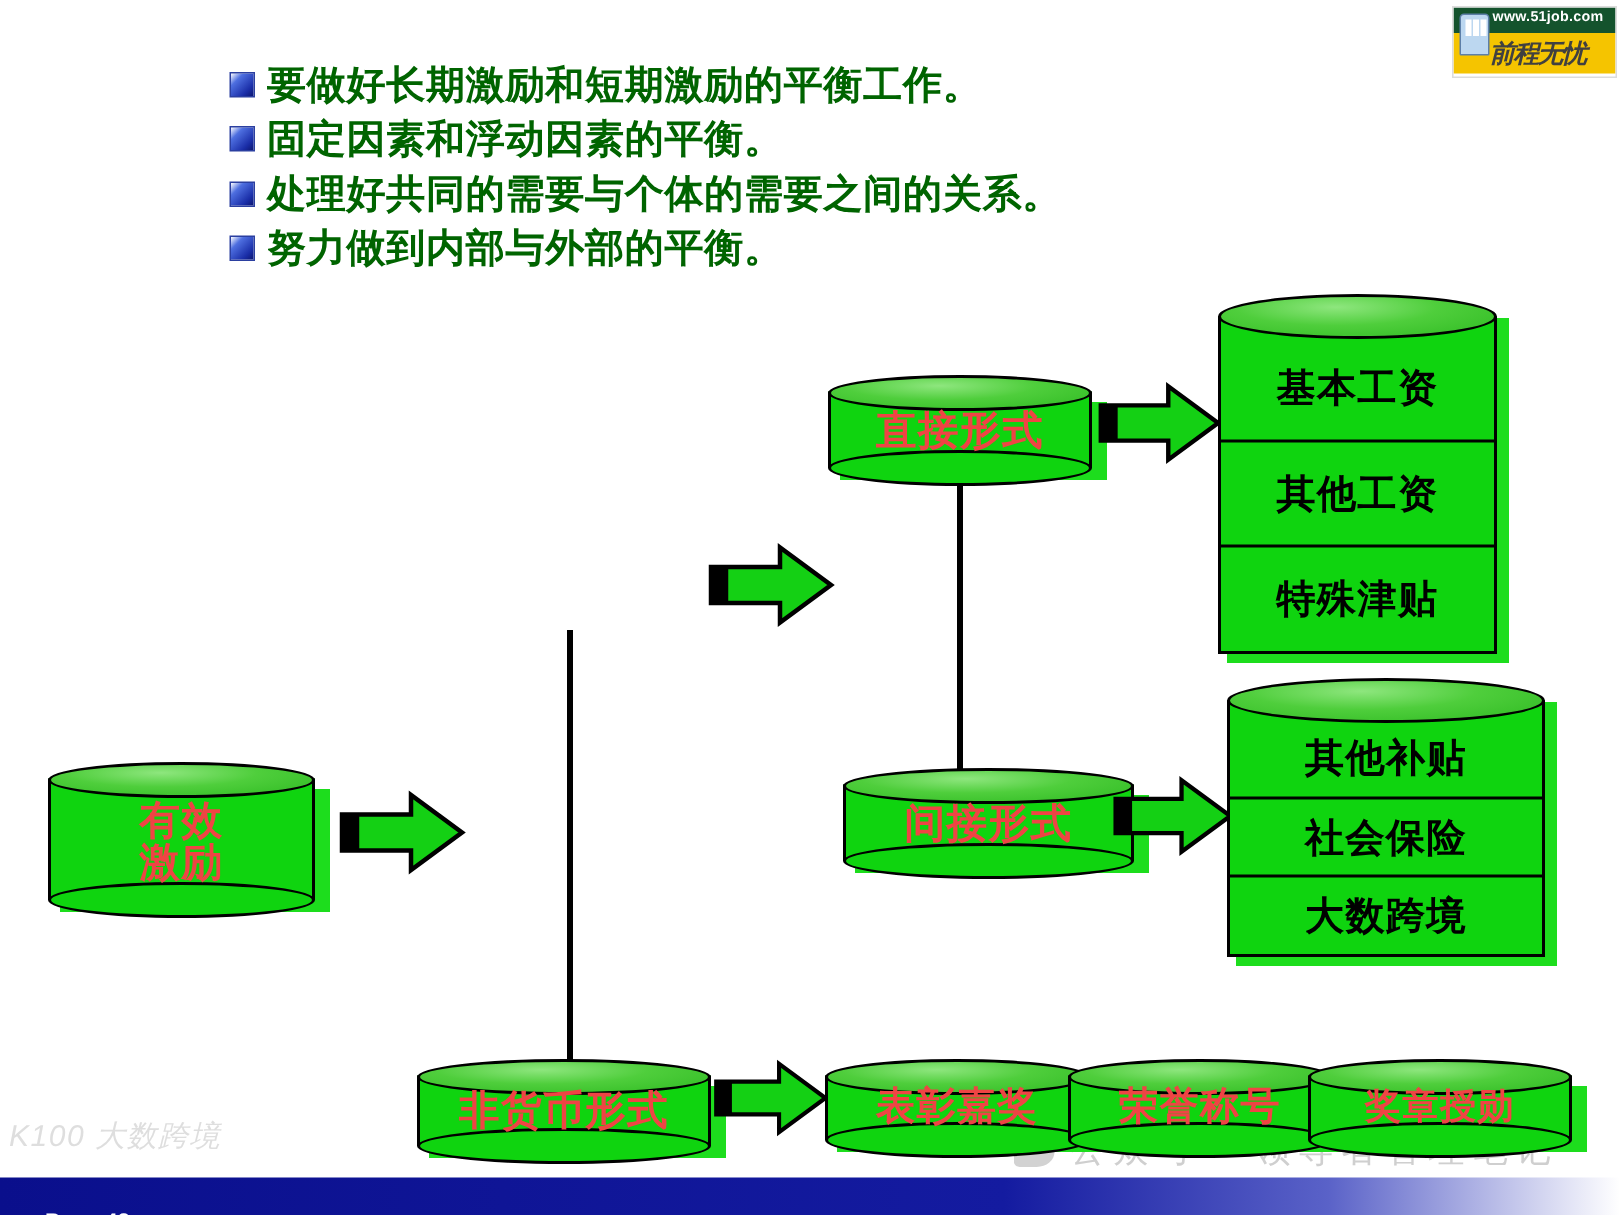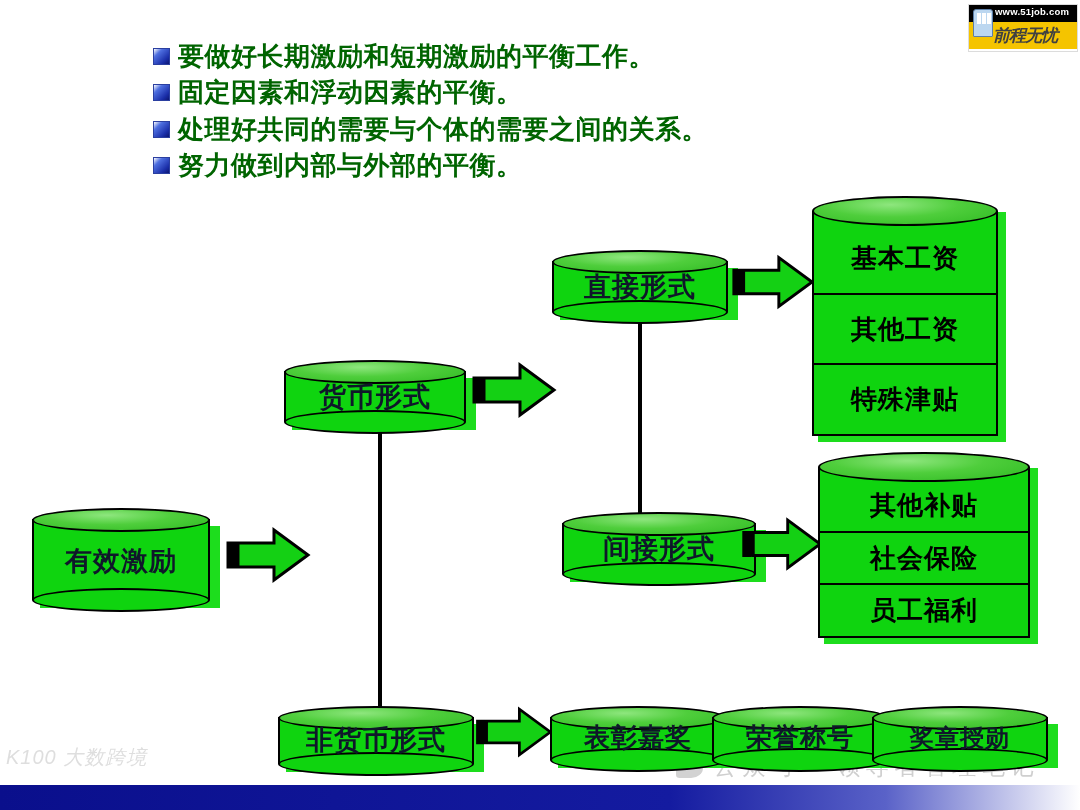--- a/index.html
+++ b/index.html
@@ -8,21 +8,21 @@
     background:#ffffff;
     font-family:"Liberation Sans","DejaVu Sans",sans-serif;
     overflow:hidden;
     position:relative;
   }
   #slide{position:absolute;inset:0;width:1080px;height:810px;overflow:hidden;background:#fff;}
 
   
   .logo{position:absolute;left:968px;top:4px;width:108px;height:46px;
         border:1px solid #dcdcdc;background:#ffffff;overflow:hidden;}
-  .logo-top{height:17px;background:#000000;position:relative;}
+  .logo-top{height:17px;background:#14532d;position:relative;}
   .logo-top .url{position:absolute;left:26px;top:1px;color:#ffffff;font-size:9.5px;
         font-weight:bold;letter-spacing:.2px;font-family:"Liberation Sans",sans-serif;}
   .logo-bot{height:27px;background:#f5c400;position:relative;}
   .logo-bot .cn{position:absolute;left:24px;top:2px;font-size:17px;font-weight:bold;
         color:#404040;font-style:italic;letter-spacing:-1px;}
   .logo-hand{position:absolute;left:4px;top:4px;width:18px;height:26px;
         background:#bcd7f0;border:1px solid #5d7fa8;border-radius:3px 3px 1px 1px;}
   .logo-hand:after{content:"";position:absolute;left:3px;top:3px;width:4px;height:11px;
         background:#ffffff;box-shadow:5px 0 0 #fff,10px 0 0 #fff;}
 
@@ -39,21 +39,21 @@
   .cyl{position:absolute;}
   .cyl .body{position:absolute;left:0;right:0;top:11px;bottom:0;
         background:#0fd40f;border:2px solid #000;border-top:none;box-sizing:border-box;}
   .cyl .top{position:absolute;left:0;right:0;top:0;height:24px;border-radius:50%;
         background:radial-gradient(ellipse at 42% 26%,#8ee67e 0%,#4fce3c 45%,#2fbb22 100%);
         border:2px solid #000;box-sizing:border-box;z-index:3;}
   .cyl .bottom{position:absolute;left:0;right:0;bottom:-12px;height:24px;border-radius:50%;
         background:#0fd40f;border:2px solid #000;box-sizing:border-box;z-index:1;}
   .cyl .label{position:absolute;left:0;right:0;top:0;bottom:0;z-index:4;
         display:flex;align-items:center;justify-content:center;
-        font-size:27px;font-weight:bold;color:#0f172a;letter-spacing:1px;text-align:center;
+        font-size:27px;font-weight:bold;color:#ef4444;letter-spacing:1px;text-align:center;
         line-height:1.05;}
   .cyl .shadow{position:absolute;left:8px;right:-10px;top:18px;bottom:-8px;
         background:#1ddd1d;z-index:0;}
 
   
   .stack{position:absolute;}
   .stack .stop{position:absolute;left:0;right:0;top:0;height:30px;border-radius:50%;
         background:radial-gradient(ellipse at 42% 26%,#8ee67e 0%,#4fce3c 45%,#2fbb22 100%);
         border:2px solid #000;box-sizing:border-box;z-index:3;}
   .stack .sbody{position:absolute;left:0;right:0;top:15px;bottom:0;
@@ -125,39 +125,32 @@
   </div>
 
   <div class="vline" style="left:378px;top:420px;height:300px;"></div>
   <div class="vline" style="left:638px;top:310px;height:210px;"></div>
 
   <div class="cyl" style="left:32px;top:508px;width:178px;height:92px;">
     <div class="shadow"></div>
     <div class="bottom"></div>
     <div class="body"></div>
     <div class="top"></div>
-    <div class="label" style="flex-direction:row;padding-top:14px;">
+    <div class="label" style="flex-direction:column;padding-top:14px;">
       <span>有效</span>
       <span>激励</span>
     </div>
   </div>
 
   <div class="arrow" style="left:222px;top:528px;">
     <svg width="90" height="54" viewBox="0 0 90 54">
       <path d="M6,15 L6,39 L8,39 L8,15 Z M11,15 L11,39 L13,39 L13,15 Z M16,15 L16,39 L52,39 L52,52 L86,27 L52,2 L52,15 Z" fill="#14d014" stroke="#000" stroke-width="3" stroke-linejoin="miter"></path>
     </svg>
   </div>
 
-  <div class="cyl" style="left:284px;top:360px;width:182px;height:62px;">
-    <div class="shadow"></div>
-    <div class="bottom"></div>
-    <div class="body"></div>
-    <div class="top"></div>
-    <div class="label" style="padding-top:12px;">货币形式</div>
-  </div>
 
   <div class="arrow" style="left:468px;top:363px;">
     <svg width="90" height="54" viewBox="0 0 90 54">
       <path d="M6,15 L6,39 L8,39 L8,15 Z M11,15 L11,39 L13,39 L13,15 Z M16,15 L16,39 L52,39 L52,52 L86,27 L52,2 L52,15 Z" fill="#14d014" stroke="#000" stroke-width="3" stroke-linejoin="miter"></path>
     </svg>
   </div>
 
   <div class="cyl" style="left:552px;top:250px;width:176px;height:62px;">
     <div class="shadow"></div>
     <div class="bottom"></div>
@@ -194,21 +187,21 @@
     <svg width="86" height="54" viewBox="0 0 90 54">
       <path d="M6,15 L6,39 L8,39 L8,15 Z M11,15 L11,39 L13,39 L13,15 Z M16,15 L16,39 L52,39 L52,52 L86,27 L52,2 L52,15 Z" fill="#14d014" stroke="#000" stroke-width="3" stroke-linejoin="miter"></path>
     </svg>
   </div>
 
   <div class="stack" style="left:818px;top:452px;width:212px;height:186px;">
     <div class="sshadow"></div>
     <div class="sbody">
       <div class="srow">其他补贴</div>
       <div class="srow">社会保险</div>
-      <div class="srow">员工福利</div>
+      <div class="srow">大数跨境</div>
     </div>
     <div class="stop"></div>
   </div>
 
   <div class="cyl" style="left:278px;top:706px;width:196px;height:58px;">
     <div class="shadow"></div>
     <div class="bottom"></div>
     <div class="body"></div>
     <div class="top"></div>
     <div class="label" style="padding-top:10px;">非货币形式</div>

